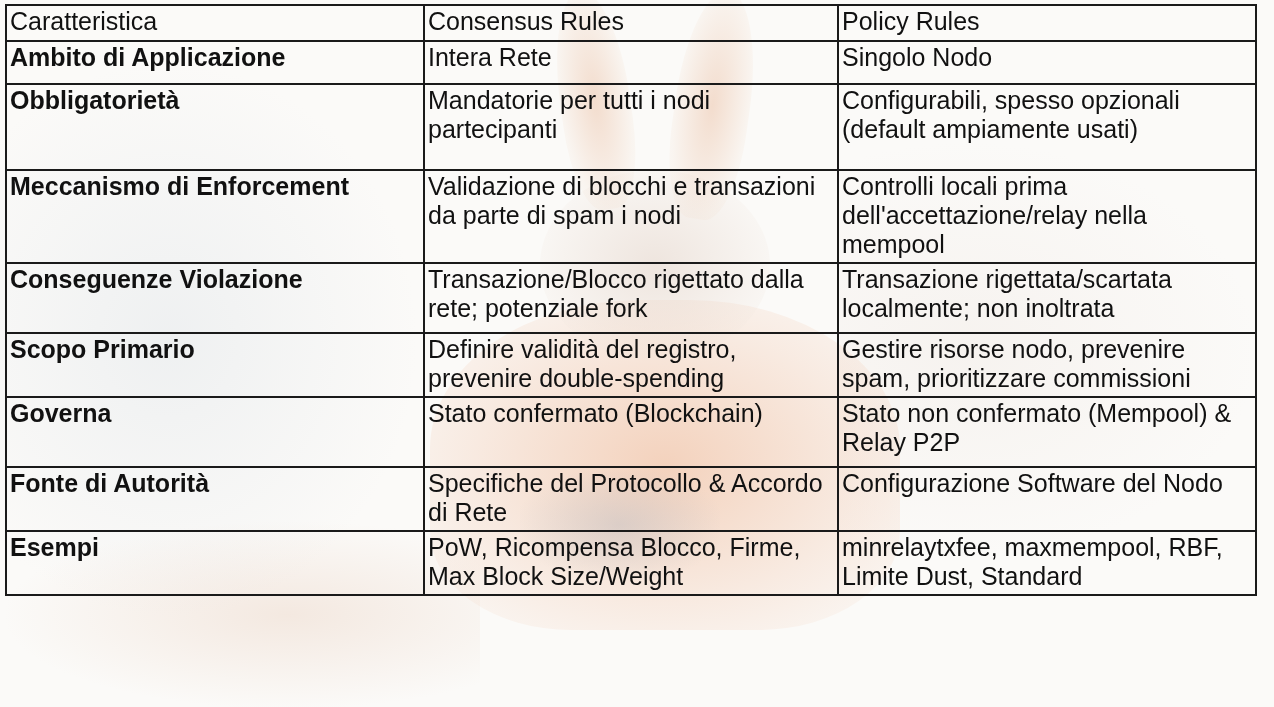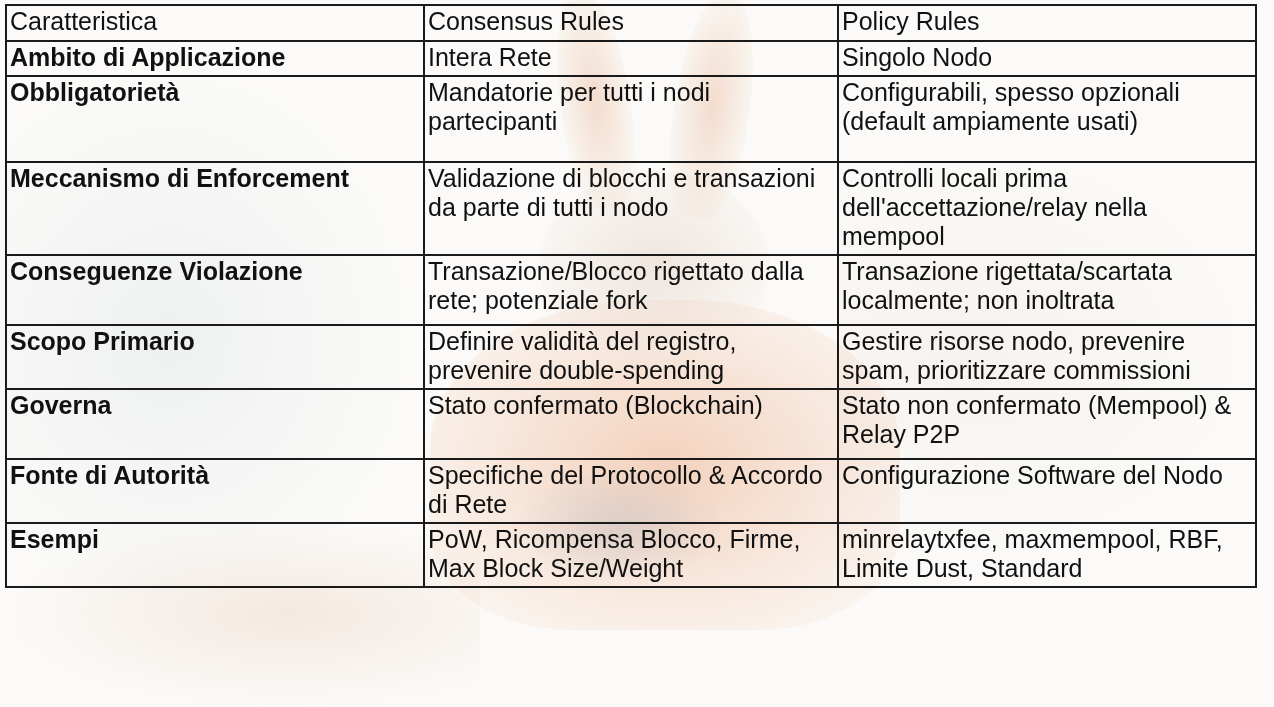--- a/index.html
+++ b/index.html
@@ -110,33 +110,33 @@
       <col class="c1">
         <col class="c2">
         <col class="c3">
     </colgroup>
     <tbody>
       <tr class="header">
         <td>Caratteristica</td>
         <td>Consensus Rules</td>
         <td>Policy Rules</td>
       </tr>
-      <tr style="height:35px">
+      <tr style="height:43px">
         <td class="label">Ambito di Applicazione</td>
         <td>Intera Rete</td>
         <td>Singolo Nodo</td>
       </tr>
       <tr style="height:86px">
         <td class="label">Obbligatorietà</td>
         <td>Mandatorie per tutti i nodi partecipanti</td>
         <td>Configurabili, spesso opzionali (default ampiamente usati)</td>
       </tr>
       <tr style="height:88px">
         <td class="label">Meccanismo di Enforcement</td>
-        <td>Validazione di blocchi e transazioni da parte di tutti i nodo</td>
+        <td>Validazione di blocchi e transazioni da parte di spam i nodi</td>
         <td>Controlli locali prima dell'accettazione/relay nella mempool</td>
       </tr>
       <tr style="height:70px">
         <td class="label">Conseguenze Violazione</td>
         <td>Transazione/Blocco rigettato dalla rete; potenziale fork</td>
         <td>Transazione rigettata/scartata localmente; non inoltrata</td>
       </tr>
       <tr style="height:63px">
         <td class="label">Scopo Primario</td>
         <td>Definire validità del registro, prevenire double-spending</td>

